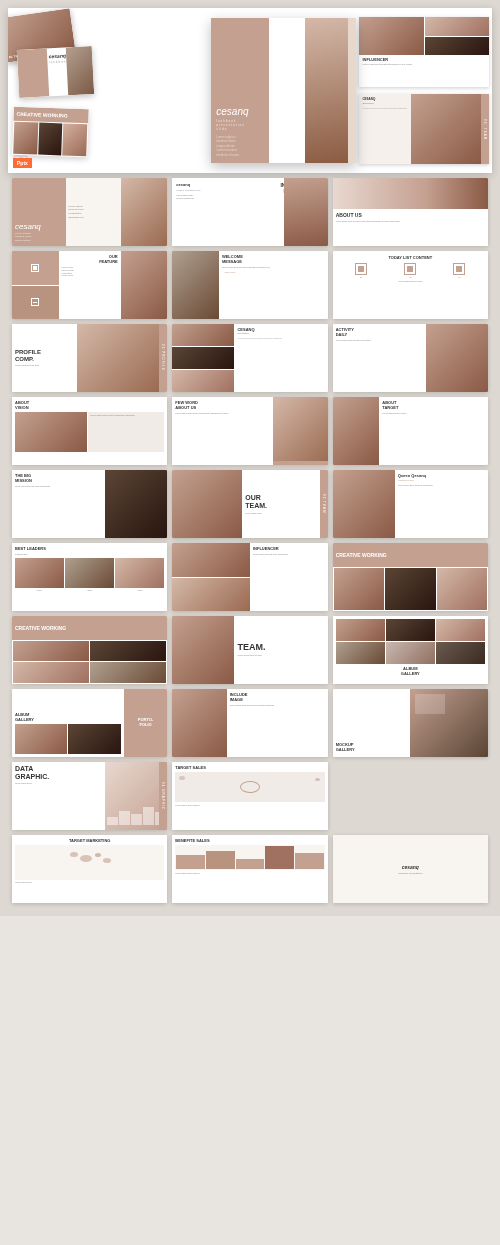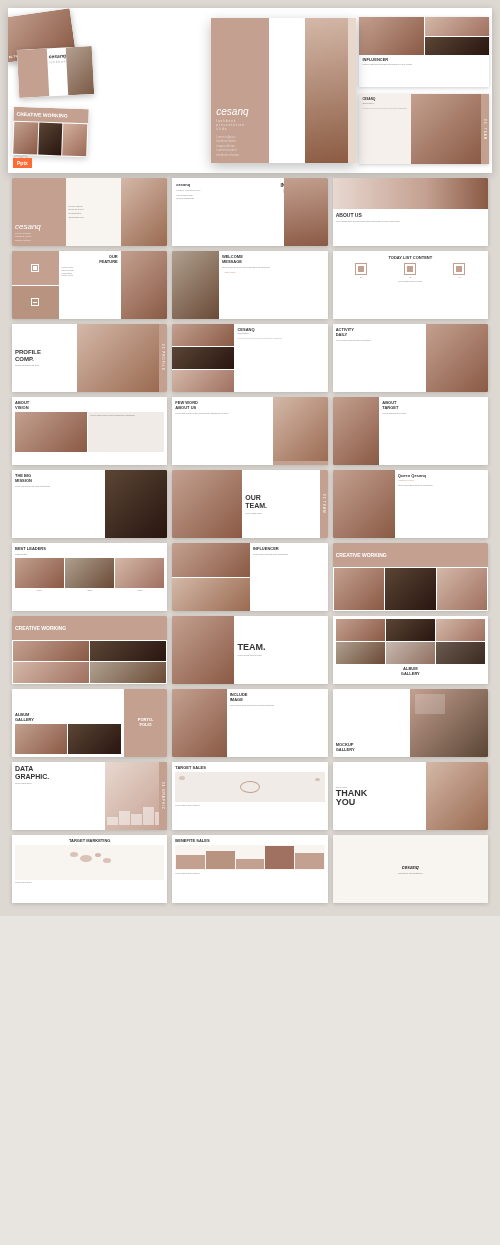--- a/index.html
+++ b/index.html
@@ -527,29 +527,20 @@
           <div style="flex:1; background:#f0ebe7; position:relative; overflow:hidden;">
             <div style="position:absolute; top:50%; left:50%; transform:translate(-50%,-50%); width:20px; height:12px; background:none; border:1px solid #c4a090; border-radius:50%;"></div>
             <div style="position:absolute; top:4px; left:4px; width:6px; height:4px; background:#c4a090; border-radius:50%; opacity:0.5;"></div>
             <div style="position:absolute; top:6px; right:5px; width:5px; height:3px; background:#b8937f; border-radius:50%; opacity:0.5;"></div>
           </div>
         </div>
         <div style="font-size:2px; color:#888; line-height:1.5;">Lorem ipsum dolor sit amet</div>
       </div>
     </div>
 
-    <div class="slide-card">
-      <div class="s-full s-row">
-        <div style="flex:1; padding:3px; display:flex; flex-direction:column; justify-content:center;">
-          <div style="font-size:2px; color:#888; margin-bottom:1px;">Lorem ipsum</div>
-          <div style="font-size:9px; font-weight:bold; color:#333; line-height:1;">THANK<br>YOU</div>
-        </div>
-        <div style="width:40%; height:100%; background:linear-gradient(135deg,#d4b8a8,#9a6a50);"></div>
-      </div>
-    </div>
 
   </div>
 
   <div class="preview-row">
 
     <div class="slide-card">
       <div class="s-full" style="background:#fff; padding:3px;">
         <div style="font-size:4px; font-weight:bold; color:#333; text-align:center; margin-bottom:2px;">TARGET MARKETING</div>
         <div style="height:35px; background:#f8f4f0; position:relative; overflow:hidden;">
 

